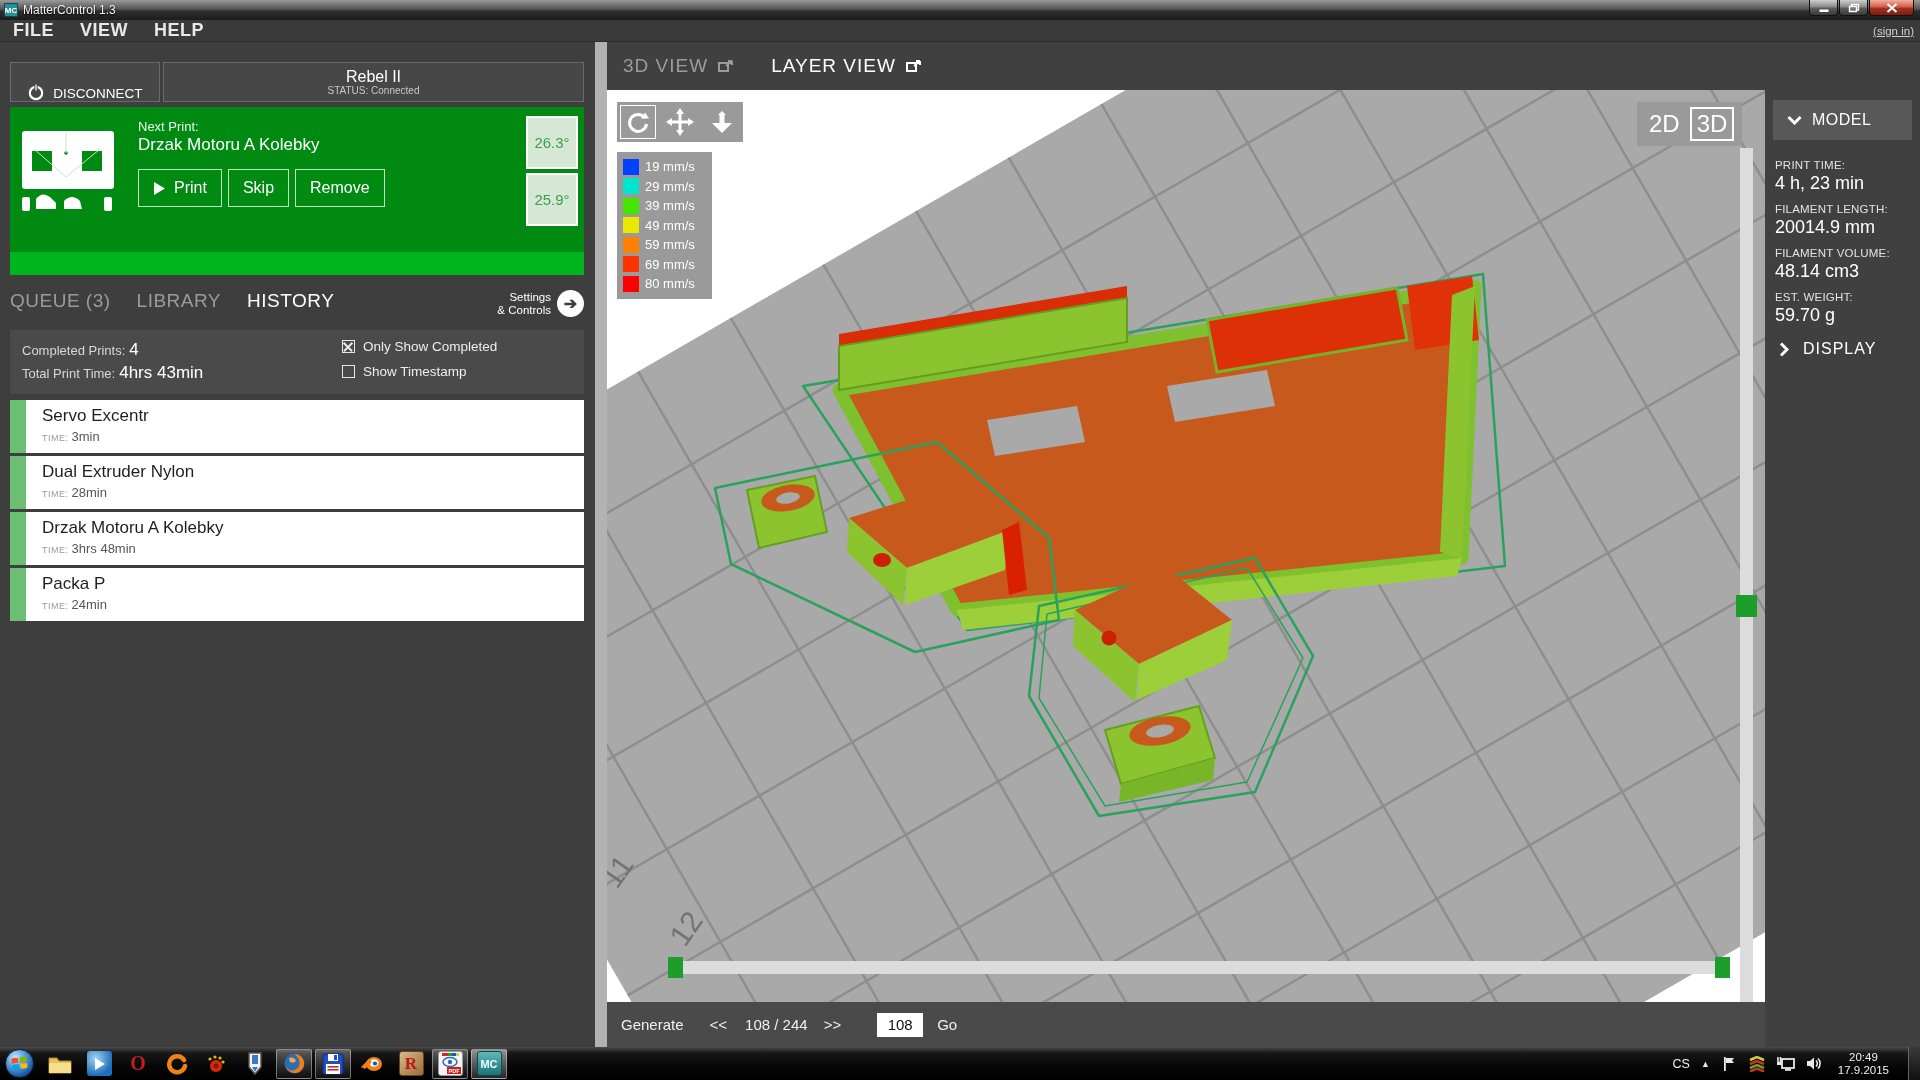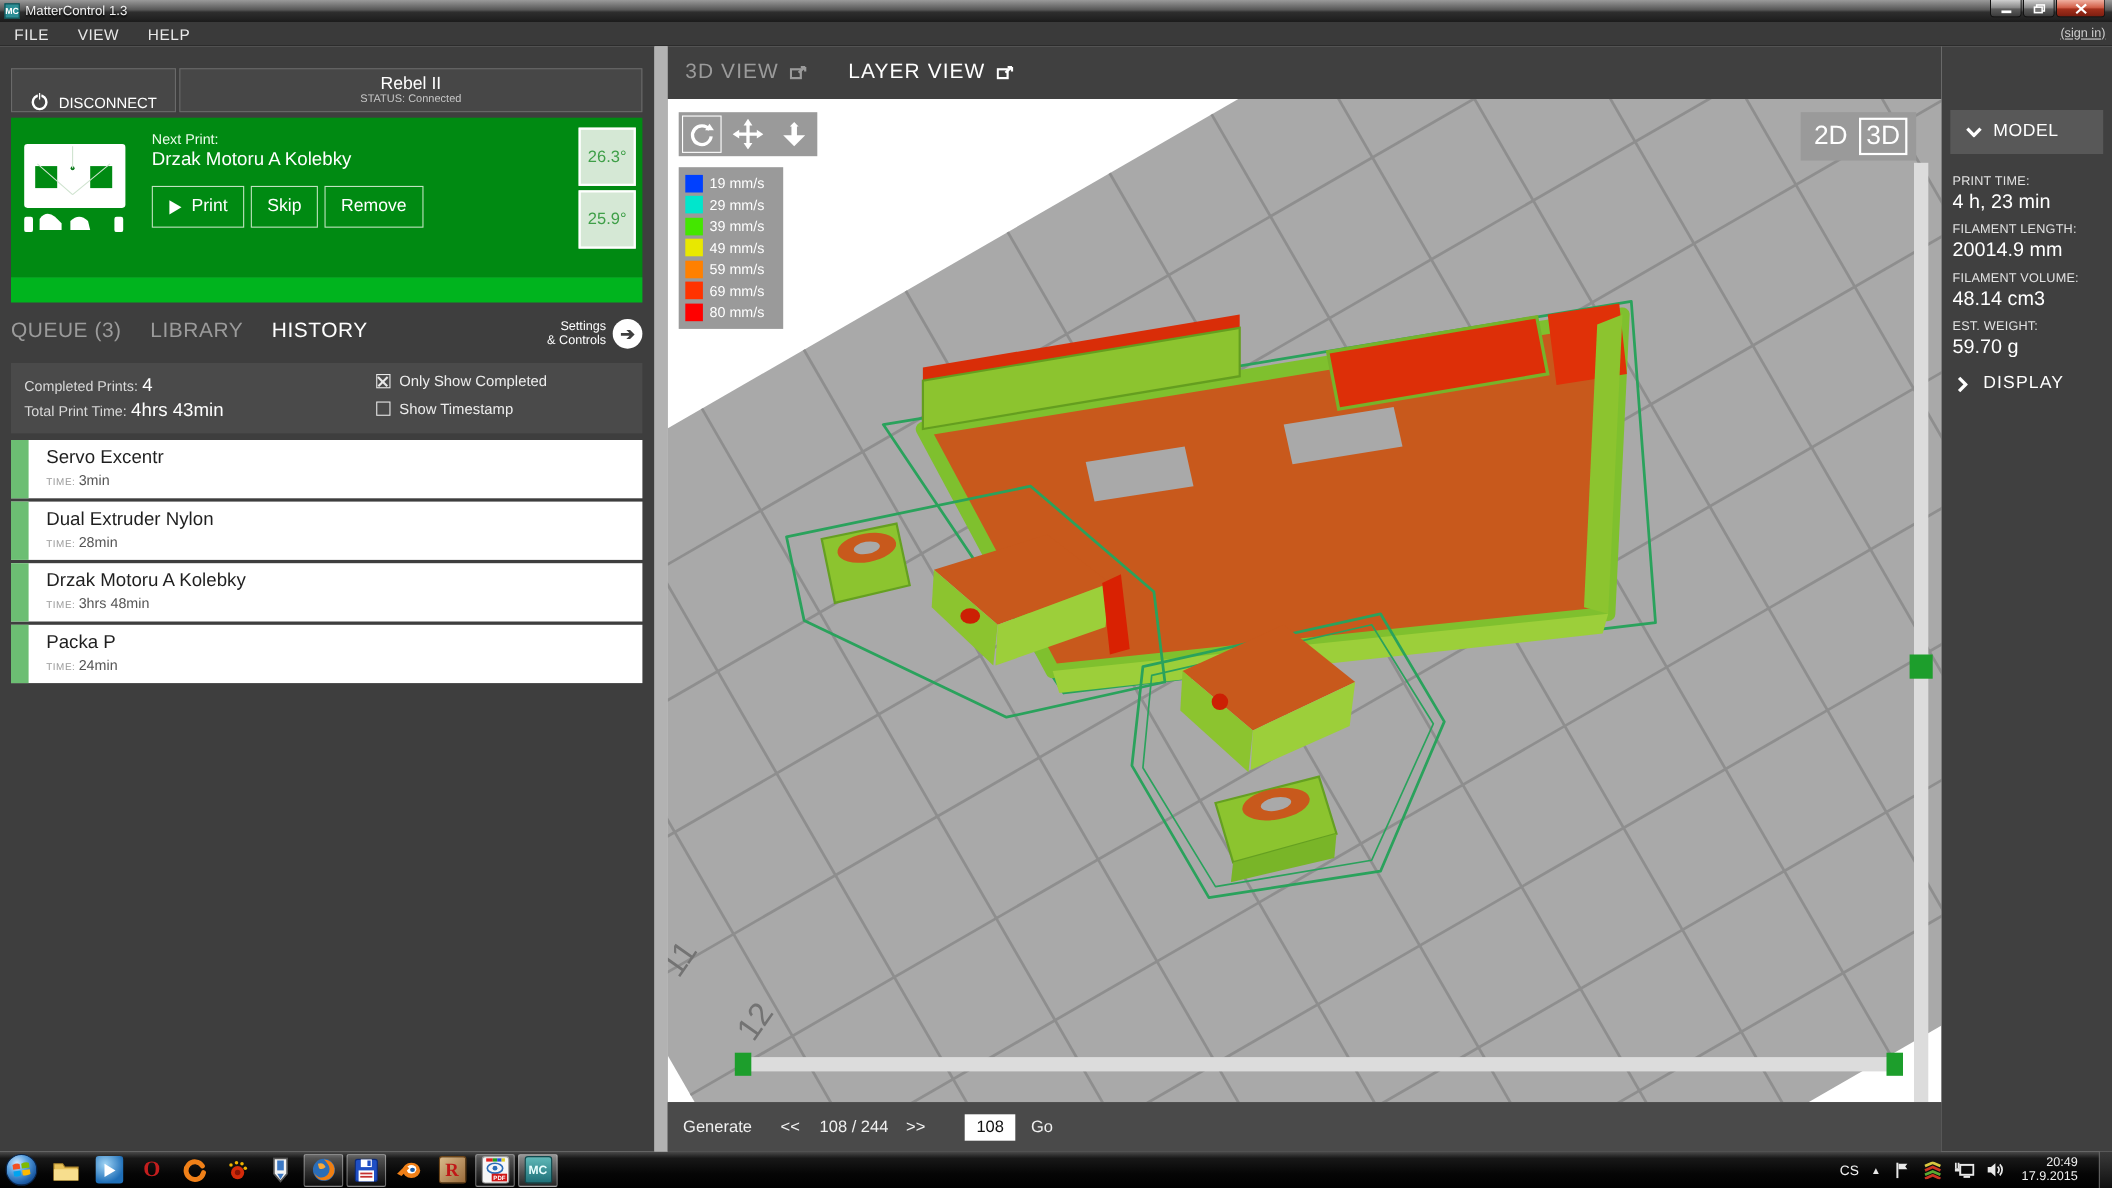--- a/index.html
+++ b/index.html
@@ -1,37 +1,37 @@
 <!DOCTYPE html>
 <html><head>
 <meta charset="utf-8">
 <style>
   * { margin:0; padding:0; box-sizing:border-box; }
   html,body { width:1920px; height:1080px; overflow:hidden; background:#000;
     font-family:"Liberation Sans", sans-serif; }
-  #app { position:relative; width:1920px; height:1080px; background:#e5e5e5; }
+  #app { position:relative; width:1920px; height:1080px; background:#14532d; }
 
   
   .titlebar { position:absolute; left:0; top:0; width:1920px; height:20px;
     background:linear-gradient(180deg,#9a9a9a 0%,#565656 45%,#2e2e2e 55%,#1c1c1c 100%);
     display:flex; align-items:center; padding-left:4px; }
   .win-icon { width:14px; height:14px; background:#2d8f96; color:#fff; font-size:8px; font-weight:bold;
     display:flex; align-items:center; justify-content:center; margin-right:5px; border:1px solid #0e4a4e; }
   .win-title { color:#f2f2f2; font-size:12px; text-shadow:0 1px 2px #000; }
   .win-btns { position:absolute; right:6px; top:0; display:flex; }
   .win-btn { width:29px; height:16px; border:1px solid #111; border-top:none;
     background:linear-gradient(180deg,#cfcfcf 0%,#8a8a8a 45%,#5c5c5c 55%,#3a3a3a 100%);
     border-radius:0 0 4px 4px; margin-left:1px; position:relative; }
   .win-btn.close { width:45px;
     background:linear-gradient(180deg,#f0b0a0 0%,#d2604a 45%,#a3301c 55%,#7c1e10 100%); }
   .win-btn svg { position:absolute; left:50%; top:50%; transform:translate(-50%,-50%); }
 
   .menubar { position:absolute; left:0; top:20px; width:1920px; height:22px; background:#3a3a3a;
     display:flex; align-items:center; border-bottom:1px solid #2c2c2c; }
-  .menu-item { color:#e8e8e8; font-size:14px; padding:0 13px; letter-spacing:.5px; }
+  .menu-item { color:#e8e8e8; font-size:18px; padding:0 13px; letter-spacing:.5px;font-weight:bold; }
   .sign-in { position:absolute; right:6px; color:#cfcfcf; font-size:11.5px; text-decoration:underline; }
 
   
   .left-panel { position:absolute; left:0; top:42px; width:595px; height:1005px; background:#3e3e3e; }
   .connect-row { position:absolute; left:10px; top:20px; width:574px; height:40px; display:flex; gap:3px; }
   .disconnect-btn { width:150px; height:40px; background:#474747; border:1px solid #6a6a6a;
     display:flex; align-items:flex-end; justify-content:center; gap:8px; color:#fff; font-size:13.5px; }
   .printer-box { flex:1; height:40px; background:#474747; border:1px solid #6a6a6a;
     display:flex; flex-direction:column; align-items:center; justify-content:center; }
   .printer-name { color:#fff; font-size:16px; line-height:17px; }
@@ -141,21 +141,21 @@
   .task-item { width:36px; height:30px; display:flex; align-items:center; justify-content:center;
     margin-right:3px; border-radius:2px; }
   .task-item.running { border:1px solid rgba(255,255,255,.38);
     background:linear-gradient(180deg,rgba(255,255,255,.28),rgba(255,255,255,.06)); }
   .task-item.active { background:linear-gradient(180deg,rgba(255,255,255,.5),rgba(255,255,255,.15)); }
   .appicon { width:25px; height:25px; border-radius:3px; display:flex; align-items:center;
     justify-content:center; font-weight:bold; position:relative; overflow:hidden; }
   .tray { margin-left:auto; display:flex; align-items:center; gap:11px; color:#f0f0f0; }
   .tray-lang { font-size:12.5px; }
   .tray-arrow { color:#e8e8e8; font-size:9px; }
-  .clock { text-align:right; font-size:11.5px; line-height:13px; margin-left:4px; }
+  .clock { text-align:center; font-size:11.5px; line-height:13px; margin-left:4px; }
   .show-desktop { width:12px; height:33px; border-left:1px solid #666; margin-left:8px;
     background:linear-gradient(180deg,#3a3a3a,#101010); }
 </style>
 </head>
 <body>
 
 <div id="app">
 
   <div class="titlebar">
     <div class="win-icon">MC</div>

